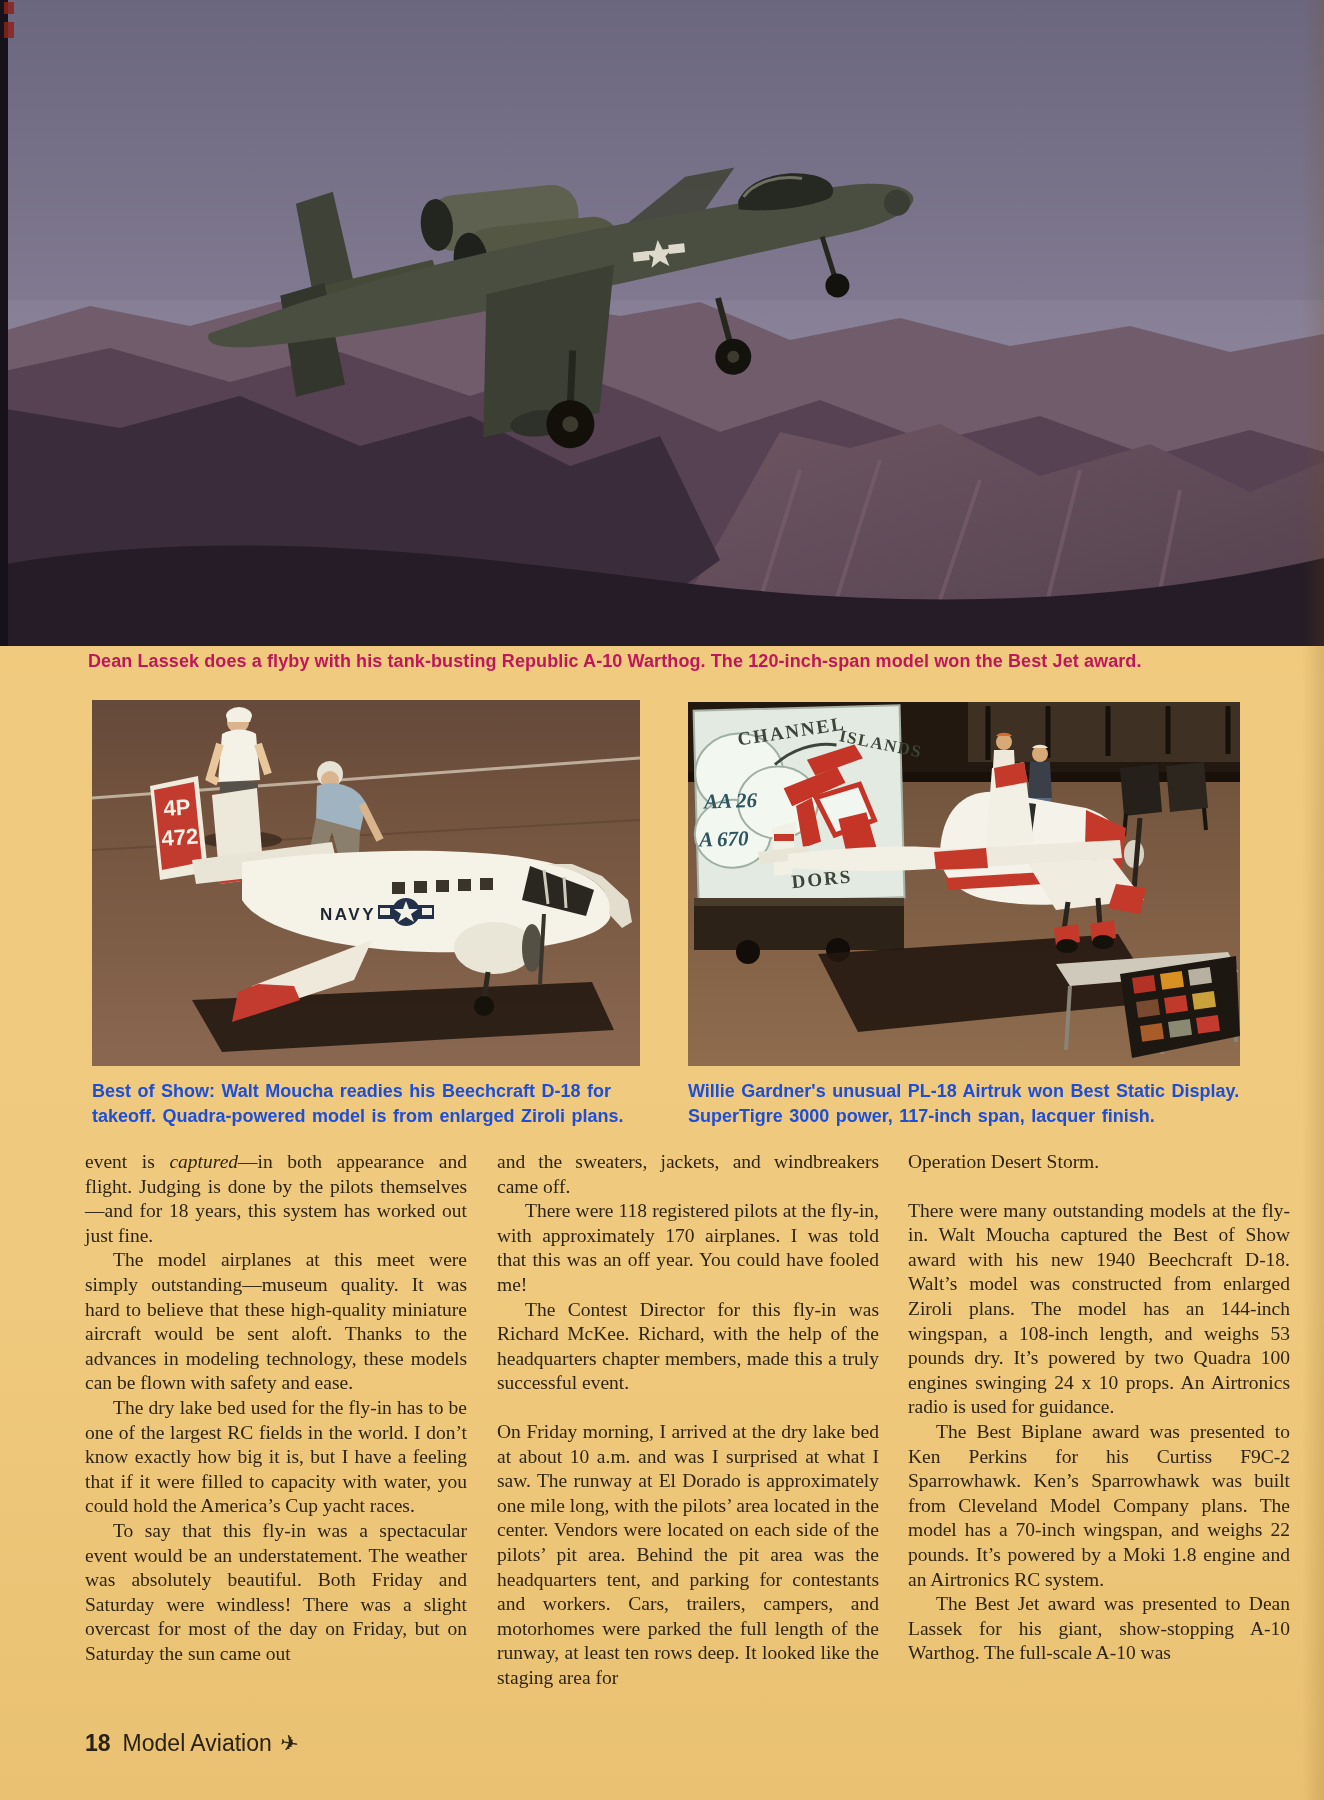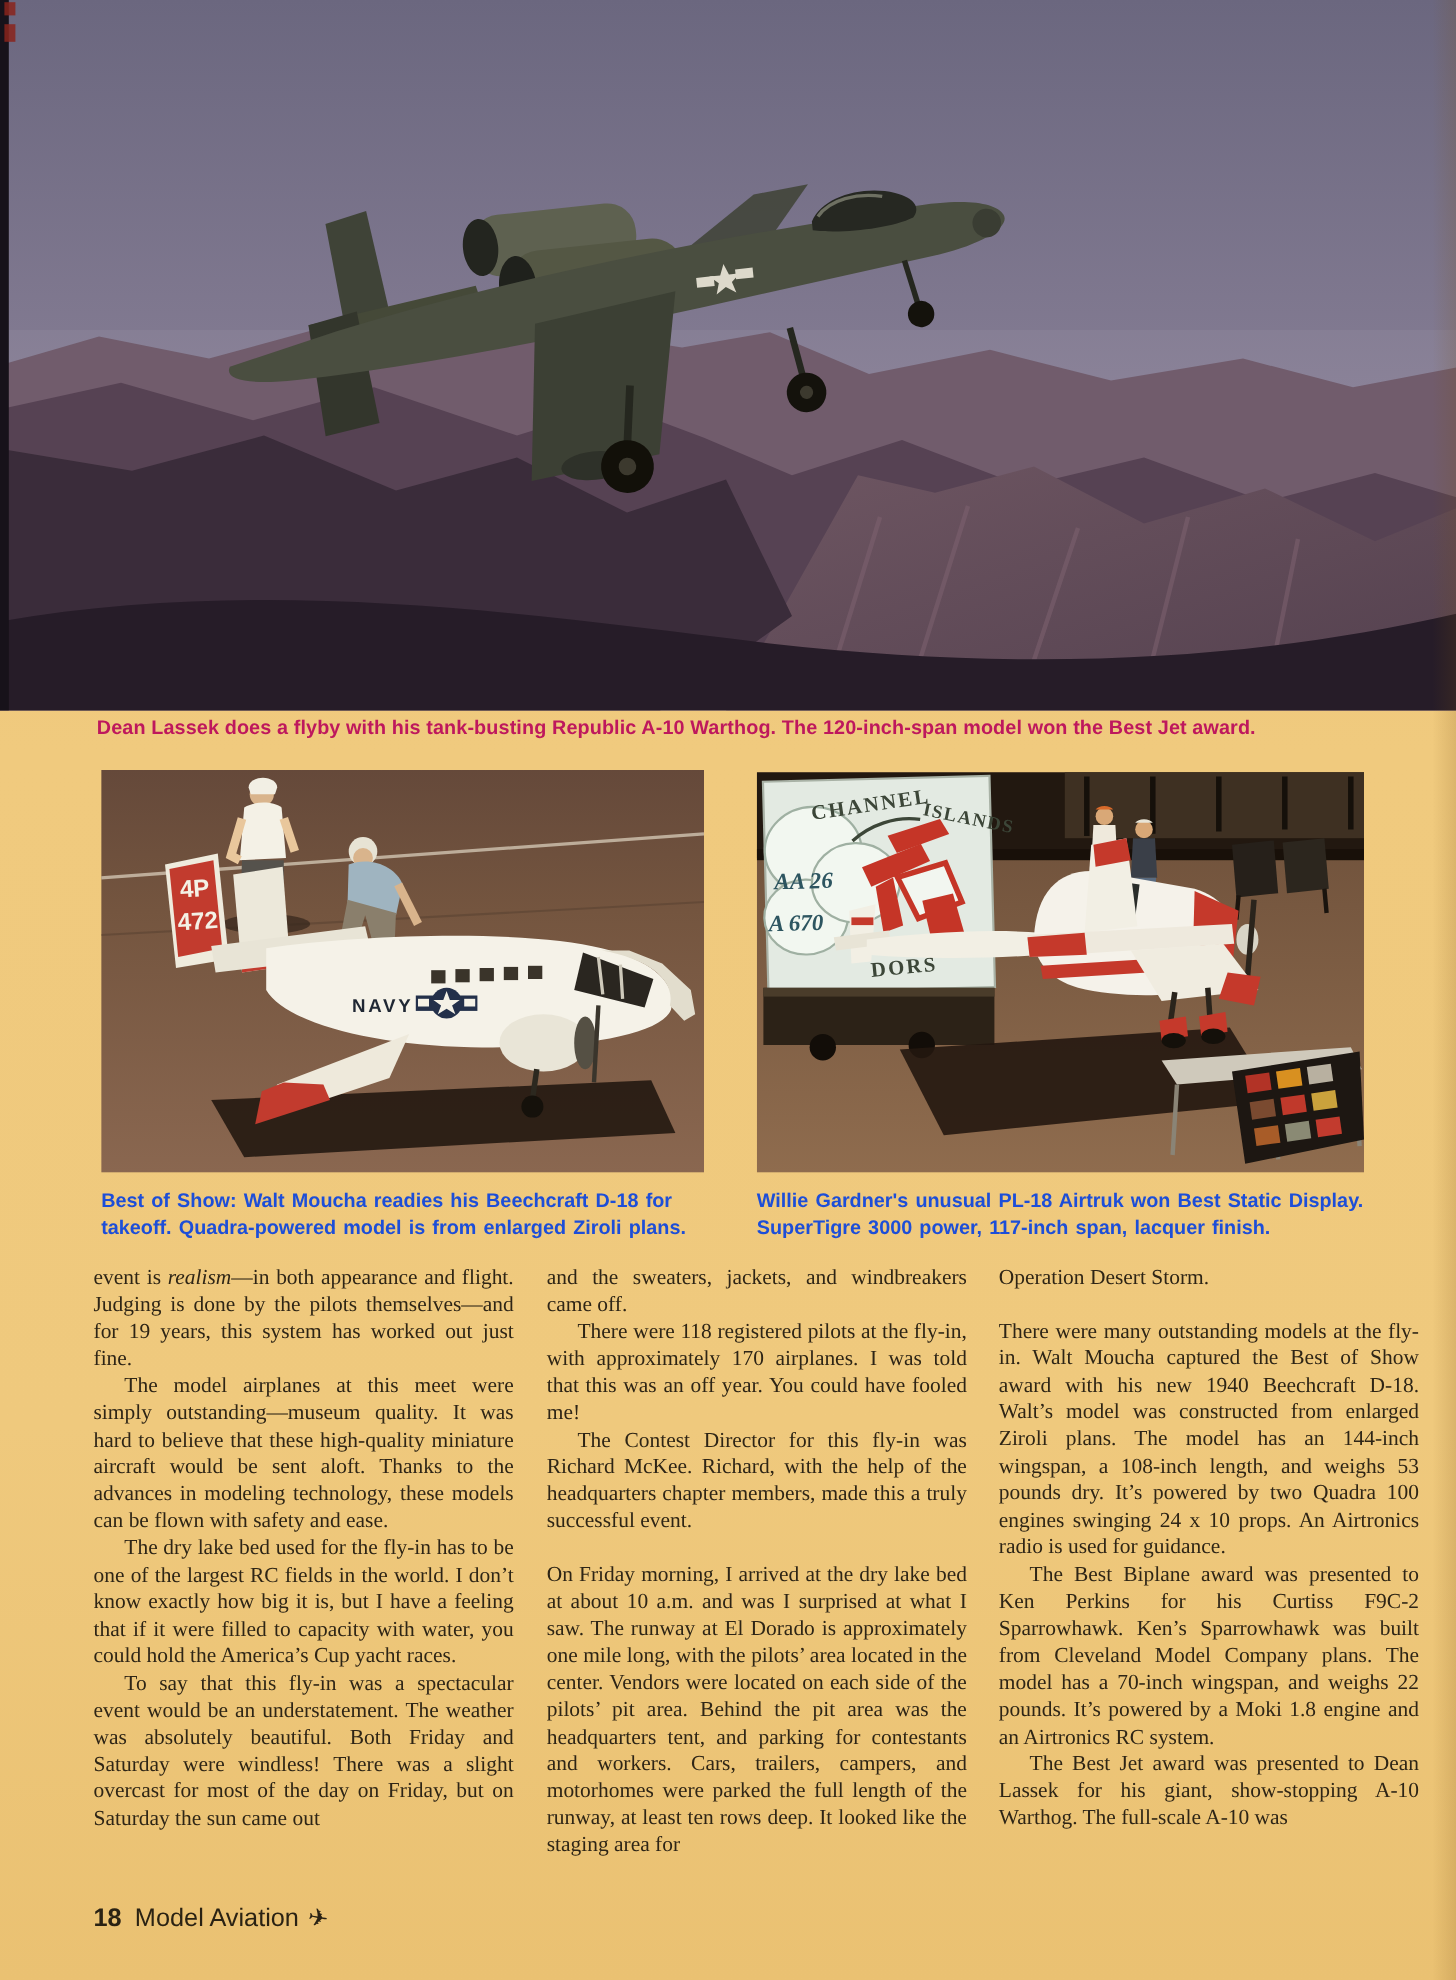--- a/index.html
+++ b/index.html
@@ -309,21 +309,21 @@
 <div class="caption caption-left">
   <div class="cap-line">Best of Show: Walt Moucha readies his Beechcraft D-18 for</div>
   <div class="cap-line">takeoff. Quadra-powered model is from enlarged Ziroli plans.</div>
 </div>
 <div class="caption caption-right">
   <div class="cap-line">Willie Gardner's unusual PL-18 Airtruk won Best Static Display.</div>
   <div class="cap-line">SuperTigre 3000 power, 117-inch span, lacquer finish.</div>
 </div>
 
 <div class="article-col col-1">
-    <p class="para"><span>event is </span><span class="it">realism</span><span>—in both appearance and flight. Judging is done by the pilots themselves—and for 19 years, this system has worked out just fine.</span></p>
+    <p class="para"><span>event is </span><span class="it">captured</span><span>—in both appearance and flight. Judging is done by the pilots themselves—and for 18 years, this system has worked out just fine.</span></p>
     <p class="para indent"><span>The model airplanes at this meet were simply outstanding—museum quality. It was hard to believe that these high-quality miniature aircraft would be sent aloft. Thanks to the advances in modeling technology, these models can be flown with safety and ease.</span></p>
     <p class="para indent"><span>The dry lake bed used for the fly-in has to be one of the largest RC fields in the world. I don’t know exactly how big it is, but I have a feeling that if it were filled to capacity with water, you could hold the America’s Cup yacht races.</span></p>
     <p class="para indent"><span>To say that this fly-in was a spectacular event would be an understatement. The weather was absolutely beautiful. Both Friday and Saturday were windless! There was a slight overcast for most of the day on Friday, but on Saturday the sun came out</span></p>
   </div>
 <div class="article-col col-2">
     <p class="para"><span>and the sweaters, jackets, and windbreakers came off.</span></p>
     <p class="para indent"><span>There were 118 registered pilots at the fly-in, with approximately 170 airplanes. I was told that this was an off year. You could have fooled me!</span></p>
     <p class="para indent"><span>The Contest Director for this fly-in was Richard McKee. Richard, with the help of the headquarters chapter members, made this a truly successful event.</span></p>
     <p class="para gap"><span class="bd">On Friday morning,</span><span> I arrived at the dry lake bed at about 10 a.m. and was I surprised at what I saw. The runway at El Dorado is approximately one mile long, with the pilots’ area located in the center. Vendors were located on each side of the pilots’ pit area. Behind the pit area was the headquarters tent, and parking for contestants and workers. Cars, trailers, campers, and motorhomes were parked the full length of the runway, at least ten rows deep. It looked like the staging area for</span></p>
   </div>

